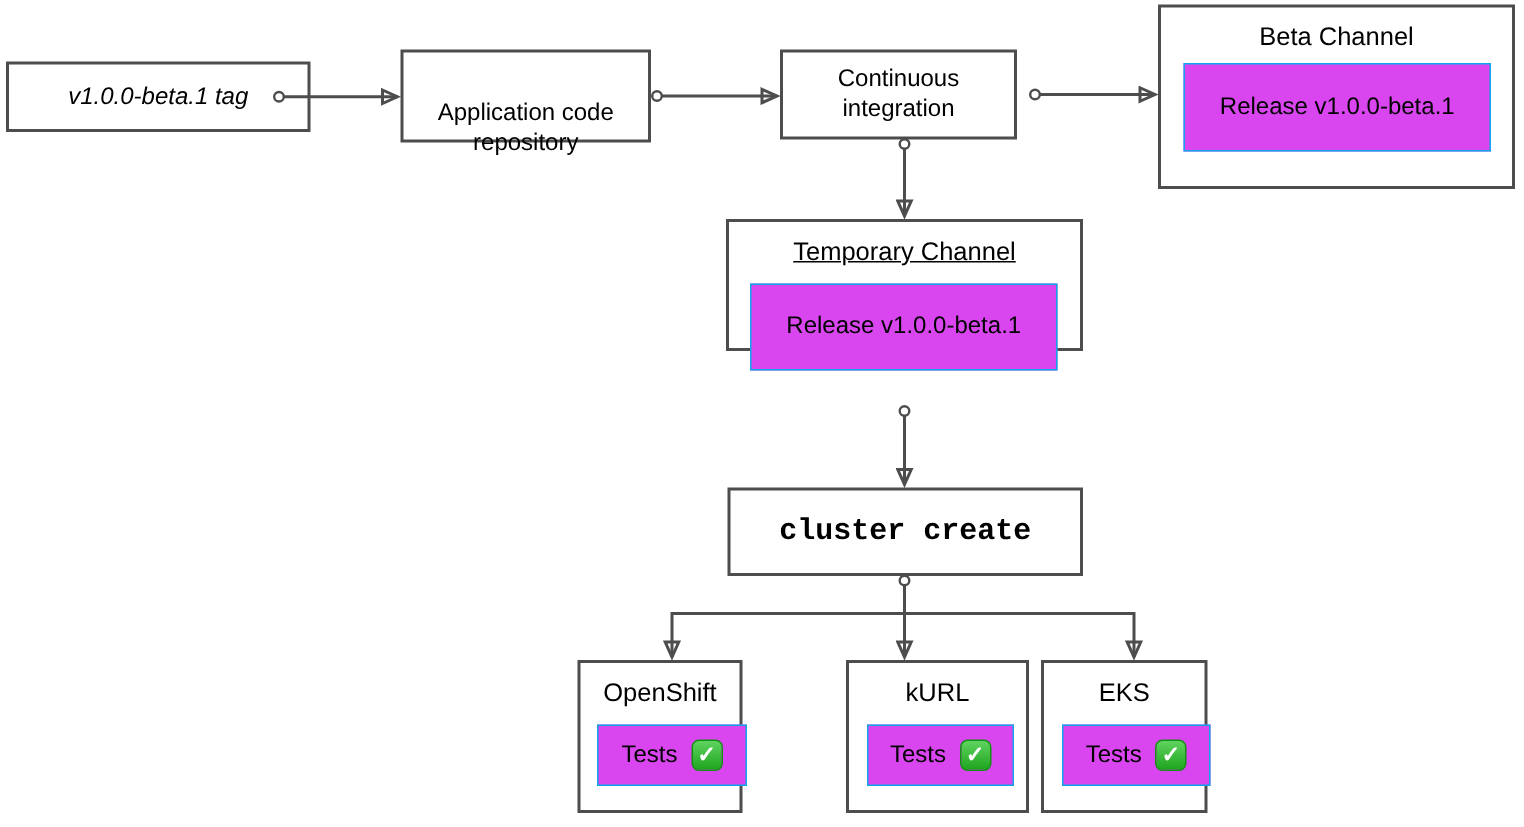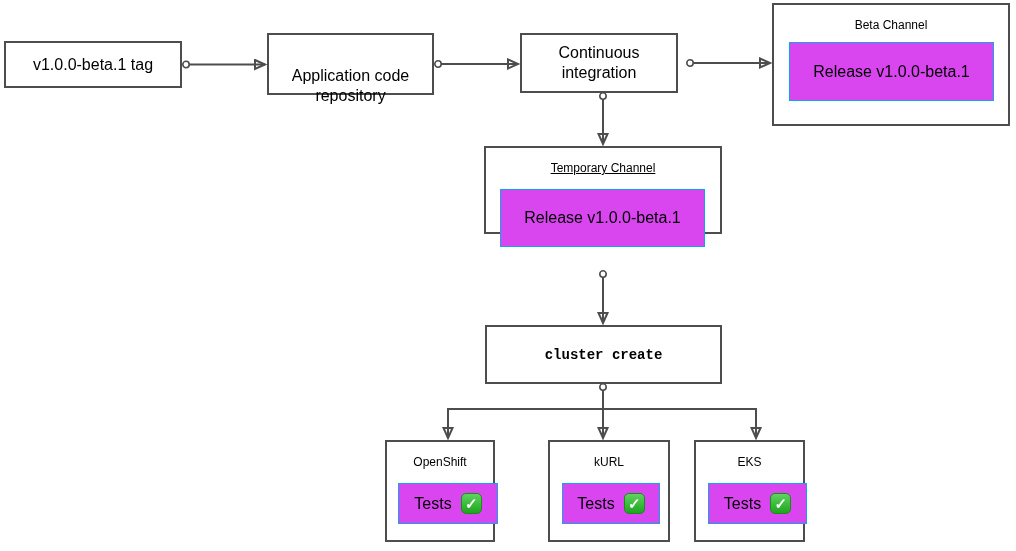--- a/index.html
+++ b/index.html
@@ -23,38 +23,38 @@
     text-align: center;
     font-size: 16px;
     line-height: 20px;
   }
   .group { 
     display: block;
   }
   .group-title {
     margin-top: 10px;
     text-align: center;
-    font-size: 12px;
+    font-size: 17px;
     line-height: 20px;
   }
   .inner-box {
     position: absolute;
     box-sizing: border-box;
     border: 1px solid #0ea5e9;
     background: #d946ef;
     display: flex;
     align-items: center;
     justify-content: center;
     text-align: center;
     font-size: 16px;
   }
   .mono-label {
     font-family: "Liberation Mono", monospace;
     font-weight: bold;
-    font-size: 14px;
+    font-size: 20px;
     letter-spacing: 0px;
   }
   .label-narrow-130 { max-width: 140px; margin-top: 44px; }
   .label-narrow-120 { max-width: 122px; }
   .tests-row {
     display: flex;
     align-items: flex-end;
     justify-content: center;
     gap: 9px;
   }
@@ -80,21 +80,21 @@
     height: 551px;
     pointer-events: none;
   }
   .edge-layer path { stroke: #4d4d4d; stroke-width: 2; fill: none; }
 </style>
 </head>
 <body>
 
 <div class="canvas">
 
-  <div class="node" style="left:4px; top:41px; width:178px; height:47px;">
+  <div class="node" style="left:4px; top:41px; width:203px; height:47px;font-style:italic;">
     <span>v1.0.0-beta.1 tag</span>
   </div>
 
   <div class="node" style="left:267px; top:33px; width:167px; height:62px;">
     <span class="label-narrow-130">Application code repository</span>
   </div>
 
   <div class="node" style="left:520px; top:33px; width:158px; height:60px;">
     <span class="label-narrow-120">Continuous integration</span>
   </div>
@@ -120,21 +120,21 @@
   <div class="node group" style="left:385px; top:440px; width:110px; height:102px;">
     <div class="group-title">OpenShift</div>
     <div class="inner-box" style="left:11px; top:41px; width:100px; height:41px;">
       <span class="tests-row">
         <span>Tests</span>
         <span class="check-icon">✓</span>
       </span>
     </div>
   </div>
 
-  <div class="node group" style="left:548px; top:440px; width:122px; height:102px;">
+  <div class="node group" style="left:564px; top:440px; width:122px; height:102px;">
     <div class="group-title">kURL</div>
     <div class="inner-box" style="left:12px; top:41px; width:98px; height:41px;">
       <span class="tests-row">
         <span>Tests</span>
         <span class="check-icon">✓</span>
       </span>
     </div>
   </div>
 
   <div class="node group" style="left:694px; top:440px; width:111px; height:102px;">

